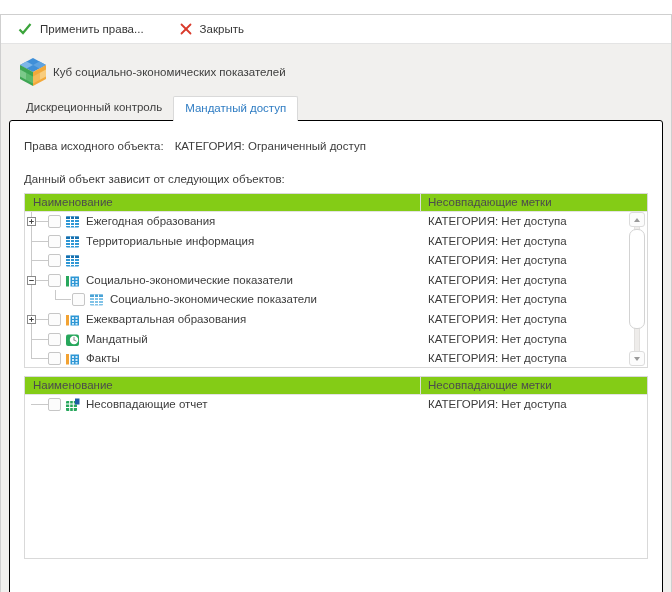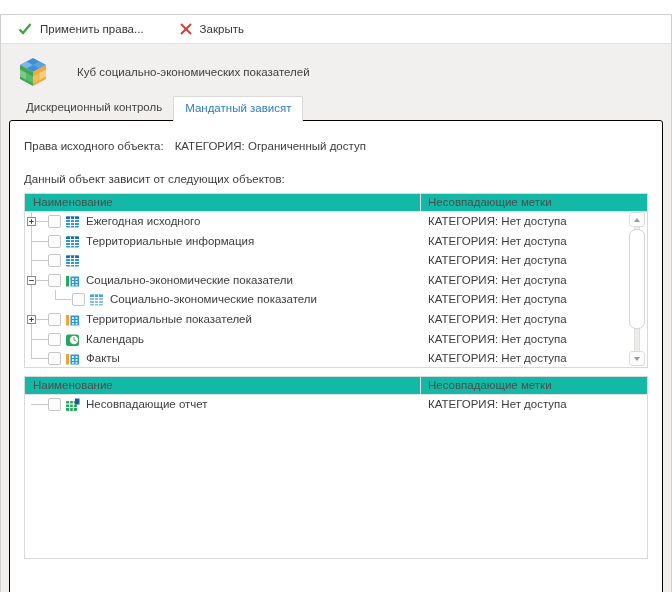--- a/index.html
+++ b/index.html
@@ -12,21 +12,21 @@
   }
   .page { width:672px; height:592px; border:1px solid #cfcfcf; background:#f1f0ee; overflow:hidden;margin-top:14px; }
 
   
   .toolbar { height:29px; background:#fff; border-bottom:1px solid #e4e4e4; display:flex; align-items:center; padding-left:11px; }
   .tool-btn { display:flex; align-items:center; gap:8px; padding:4px 6px; cursor:default; }
   .tool-btn + .tool-btn { margin-left:24px; }
   .tool-btn span.lbl { color:#353535; }
 
   
-  .band-header { display:flex; align-items:center; gap:28px; padding:11px 0 6px 16px; height:51px; }
+  .band-header { display:flex; align-items:center; gap:4px; padding:11px 0 6px 16px; height:51px; }
   .band-title { color:#3d3d3d; }
 
   
   .tabs { display:flex; padding-left:14px; position:relative; z-index:3; height:25px; align-items:flex-end; }
   .tab { height:24px; line-height:23px; padding:0 11px; color:#3f3f3f; white-space:nowrap; }
   .tab.active {
     background:#fff; color:#2e7cc3;
     border:1px solid #d9d9d9; border-bottom:none;
     border-radius:2px 2px 0 0; height:25px; margin-bottom:-1px;
   }
@@ -35,21 +35,21 @@
   .panel { position:relative; z-index:1; margin:0 8px; height:477px; background:#fff; border:1px solid #000000; border-radius:3px; }
   .rights-line { margin:19px 14px 0; }
   .rights-line .val { margin-left:11px; }
   .section-label { margin:21px 14px 0; }
   .section-label.second { margin-top:16px; }
 
   
   .table { position:relative; margin:8px 14px 0; border:1px solid #d9d9d9; background:#fff; }
   .table.deps { height:175px; }
   .table.rev  { height:183px; }
-  .thead { position:relative; height:18px; background:#14b8a6; border-bottom:1px solid #e3e3e3; }
+  .thead { position:relative; height:18px; background:#84cc16; border-bottom:1px solid #e3e3e3; }
   .th { position:absolute; top:2px; color:#4c4c4c; }
   .th.col-name { left:8px; }
   .th.col-labels { left:403px; }
   .th-divider { position:absolute; left:395px; top:0; width:1px; height:18px; background:#dedede; }
   .tbody { position:relative; overflow:hidden; }
   .deps .tbody { height:156px; }
   .rev  .tbody { height:163px; }
   .trunk { position:absolute; left:6px; top:0; width:1px; height:147px; background:#c9c9c9; }
 
   .row { position:relative; height:19.6px; }
@@ -115,21 +115,21 @@
         <polygon points="29,8 29,22 16,29 16,15" fill="#f3a93a"></polygon>
         <polygon points="29,12.5 29,19.5 22.5,23 22.5,16" fill="#f8cd7e"></polygon>
         <polygon points="22.5,16 22.5,23 16,26.5 16,19.5" fill="#f5ba58"></polygon>
       </svg>
     </span>
     <span class="band-title">Куб социально-экономических показателей</span>
   </div>
 
   <div class="tabs">
     <div class="tab">Дискреционный контроль</div>
-    <div class="tab active">Мандатный зависят</div>
+    <div class="tab active">Мандатный доступ</div>
   </div>
 
   <div class="panel">
 
     <div class="rights-line">
       <span>Права исходного объекта:</span><span class="val">КАТЕГОРИЯ: Ограниченный доступ</span>
     </div>
 
     <div class="section-label">Данный объект зависит от следующих объектов:</div>
 
@@ -153,21 +153,21 @@
                 <rect x="1" y="1.5" width="13" height="11" rx="1" fill="#2e97d5"></rect>
                 <rect x="1" y="1.5" width="13" height="3" fill="#156fae"></rect>
                 <g stroke="#fff" stroke-width="1">
                   <line x1="1" y1="4.5" x2="14" y2="4.5"></line>
                   <line x1="1" y1="7.5" x2="14" y2="7.5"></line>
                   <line x1="1" y1="10.5" x2="14" y2="10.5"></line>
                   <line x1="5.5" y1="1.5" x2="5.5" y2="12.5"></line>
                   <line x1="9.5" y1="1.5" x2="9.5" y2="12.5"></line>
                 </g>
               </svg></span>
-            <span class="row-label">Ежегодная исходного</span>
+            <span class="row-label">Ежегодная образования</span>
             <span class="row-badge">КАТЕГОРИЯ: Нет доступа</span>
           </div>
           <div class="row lvl0">
             <span class="stub"></span>
             <span class="checkbox"></span>
             <span class="tree-icon"><svg width="15" height="14" viewBox="0 0 15 14">
                 <rect x="1" y="1.5" width="13" height="11" rx="1" fill="#2e97d5"></rect>
                 <rect x="1" y="1.5" width="13" height="3" fill="#156fae"></rect>
                 <g stroke="#fff" stroke-width="1">
                   <line x1="1" y1="4.5" x2="14" y2="4.5"></line>
@@ -248,35 +248,35 @@
                 <rect x="5.5" y="2.5" width="8.5" height="10" fill="#2e97d5"></rect>
                 <g fill="#d5ecf9">
                   <rect x="7" y="4" width="2" height="2"></rect>
                   <rect x="10.5" y="4" width="2" height="2"></rect>
                   <rect x="7" y="7" width="2" height="2"></rect>
                   <rect x="10.5" y="7" width="2" height="2"></rect>
                   <rect x="7" y="10" width="2" height="1.7"></rect>
                   <rect x="10.5" y="10" width="2" height="1.7"></rect>
                 </g>
               </svg></span>
-            <span class="row-label">Территориальные показателей</span>
+            <span class="row-label">Ежеквартальная образования</span>
             <span class="row-badge">КАТЕГОРИЯ: Нет доступа</span>
           </div>
           <div class="row lvl0">
             <span class="stub"></span>
             <span class="checkbox"></span>
             <span class="tree-icon"><svg width="15" height="14" viewBox="0 0 15 14">
                 <rect x="1" y="1.5" width="13" height="11.5" rx="2" fill="#27a75c"></rect>
                 <circle cx="9" cy="7" r="4.2" fill="#fff"></circle>
                 <g stroke="#8a8a8a" stroke-width="1" stroke-linecap="round">
                   <line x1="9" y1="7" x2="9" y2="4.3"></line>
                   <line x1="9" y1="7" x2="11.1" y2="8"></line>
                 </g>
               </svg></span>
-            <span class="row-label">Календарь</span>
+            <span class="row-label">Мандатный</span>
             <span class="row-badge">КАТЕГОРИЯ: Нет доступа</span>
           </div>
           <div class="row lvl0">
             <span class="stub"></span>
             <span class="checkbox"></span>
             <span class="tree-icon"><svg width="15" height="14" viewBox="0 0 15 14">
                 <rect x="1" y="2" width="3" height="10.5" fill="#f2a232"></rect>
                 <rect x="5.5" y="2.5" width="8.5" height="10" fill="#2e97d5"></rect>
                 <g fill="#d5ecf9">
                   <rect x="7" y="4" width="2" height="2"></rect>

